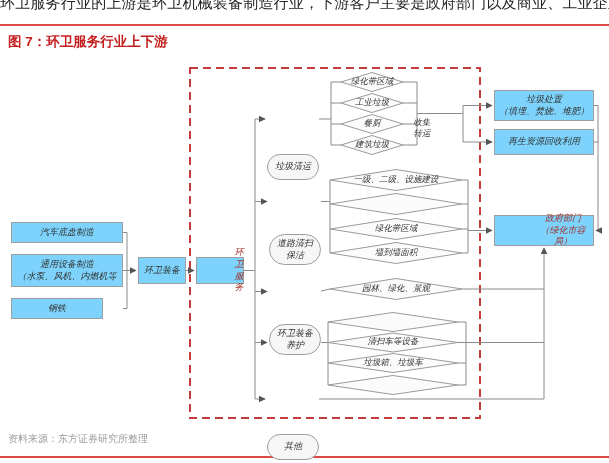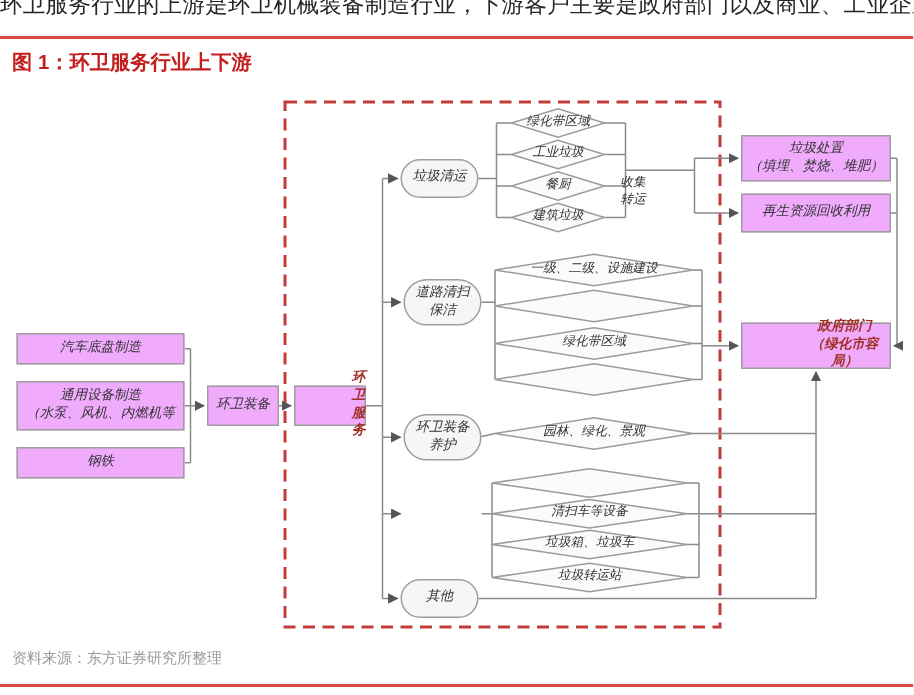--- a/index.html
+++ b/index.html
@@ -7,39 +7,39 @@
   #canvas{position:relative;width:609px;height:463px;overflow:hidden;background:#ffffff;}
 
   .intro{position:absolute;left:0;top:-6px;width:640px;white-space:nowrap;
          font-size:15px;color:#262626;letter-spacing:0.2px;}
   .rule{position:absolute;left:0;width:609px;height:2px;background:#DB4A45;}
   .caption{position:absolute;left:8px;top:33px;font-size:13.5px;font-weight:bold;color:#C41E1E;}
   .source{position:absolute;left:8px;top:432px;font-size:10px;color:#9A9A9A;}
 
   svg.lines{position:absolute;left:0;top:0;}
 
-  .box{position:absolute;box-sizing:border-box;background:#f0abfc;border:1px solid #9E9E9E;
+  .box{position:absolute;box-sizing:border-box;background:#7dd3fc;border:1px solid #9E9E9E;
        display:flex;align-items:center;justify-content:center;text-align:center;
        font-family:"DejaVu Serif",serif;font-style:italic;font-size:9px;line-height:1.3;
        color:#333;white-space:pre-line;z-index:2;}
-  .stadium{border-radius:16px;background:#F6F6F6;}
-  .redtxt{color:#A03028;font-weight:bold;padding-left:38px;}
+  .stadium{border-radius:16px;background:#F6F6F6;margin-top:48px;}
+  .redtxt{color:#A03028;font-weight:normal;padding-left:38px;}
 
   .dlabel{position:absolute;text-align:center;font-family:"DejaVu Serif",serif;
           font-style:italic;font-size:8.5px;line-height:1.25;color:#333;
           white-space:pre-line;z-index:2;}
 </style>
 </head>
 <body>
 
 <div id="canvas">
 
   <div class="intro">环卫服务行业的上游是环卫机械装备制造行业，下游客户主要是政府部门以及商业、工业企业等。</div>
   <div class="rule" style="top:24px"></div>
-  <div class="caption">图 1：环卫服务行业上下游</div>
+  <div class="caption">图 7：环卫服务行业上下游</div>
 
   <svg class="lines" width="609" height="463" viewBox="0 0 609 463">
     <defs>
       <marker id="arr" viewBox="0 0 10 10" refX="9" refY="5" markerWidth="7" markerHeight="7" orient="auto-start-reverse">
         <path d="M0,0 L10,5 L0,10 z" fill="#555"></path>
       </marker>
     </defs>
 
     <rect x="190" y="68" width="290" height="350" fill="none" stroke="#C43B3B" stroke-width="2" stroke-dasharray="8 5"></rect>
 
@@ -94,21 +94,21 @@
       <polygon points="328,322 393,312.5 458,322 393,331.5"></polygon>
       <polygon points="328,342.5 393,333 458,342.5 393,352"></polygon>
       <polygon points="328,363 393,353.5 458,363 393,372.5"></polygon>
       <polygon points="328,385 393,375.5 458,385 393,394.5"></polygon>
     </g>
   </svg>
 
   <div class="box" style="left:11px;top:222px;width:112px;height:21px">汽车底盘制造</div>
   <div class="box" style="left:11px;top:254px;width:112px;height:33px">通用设备制造
 （水泵、风机、内燃机等</div>
-  <div class="box" style="left:11px;top:298px;width:112px;height:21px">钢铁</div>
+  <div class="box" style="left:11px;top:298px;width:92px;height:21px">钢铁</div>
   <div class="box" style="left:138px;top:257px;width:48px;height:27px">环卫装备</div>
 
   <div class="box redtxt" style="left:196px;top:257px;width:48px;height:27px">环卫服务</div>
 
   <div class="box stadium" style="left:267px;top:106px;width:52px;height:26px">垃圾清运</div>
   <div class="box stadium" style="left:269px;top:186px;width:52px;height:31px">道路清扫
 保洁</div>
   <div class="box stadium" style="left:269px;top:276px;width:52px;height:31px">环卫装备
 养护</div>
   <div class="box stadium" style="left:267px;top:386px;width:52px;height:26px">其他</div>
@@ -116,26 +116,26 @@
   <div class="dlabel" style="left:342px;top:76px;width:60px">绿化带区域</div>
   <div class="dlabel" style="left:342px;top:97px;width:60px">工业垃圾</div>
   <div class="dlabel" style="left:342px;top:118px;width:60px">餐厨</div>
   <div class="dlabel" style="left:342px;top:139px;width:60px">建筑垃圾</div>
 
   <div class="dlabel" style="left:400px;top:117px;width:44px">收集
 转运</div>
 
   <div class="dlabel" style="left:331px;top:174px;width:130px">一级、二级、设施建设</div>
   <div class="dlabel" style="left:331px;top:223px;width:130px">绿化带区域</div>
+  <div class="dlabel" style="left:331px;top:247px;width:130px">墙到墙面积</div>
 
   <div class="dlabel" style="left:331px;top:283px;width:130px">园林、绿化、景观</div>
 
   <div class="dlabel" style="left:328px;top:336px;width:130px">清扫车等设备</div>
   <div class="dlabel" style="left:328px;top:357px;width:130px">垃圾箱、垃圾车</div>
-  <div class="dlabel" style="left:328px;top:379px;width:130px">垃圾转运站</div>
 
   <div class="box" style="left:494px;top:90px;width:100px;height:31px">垃圾处置
 （填埋、焚烧、堆肥）</div>
   <div class="box" style="left:494px;top:129px;width:100px;height:26px">再生资源回收利用</div>
   <div class="box redtxt" style="left:494px;top:215px;width:100px;height:31px">政府部门
 （绿化市容局）</div>
 
   <div class="source">资料来源：东方证券研究所整理</div>
   <div class="rule" style="top:456px"></div>
 </div>

